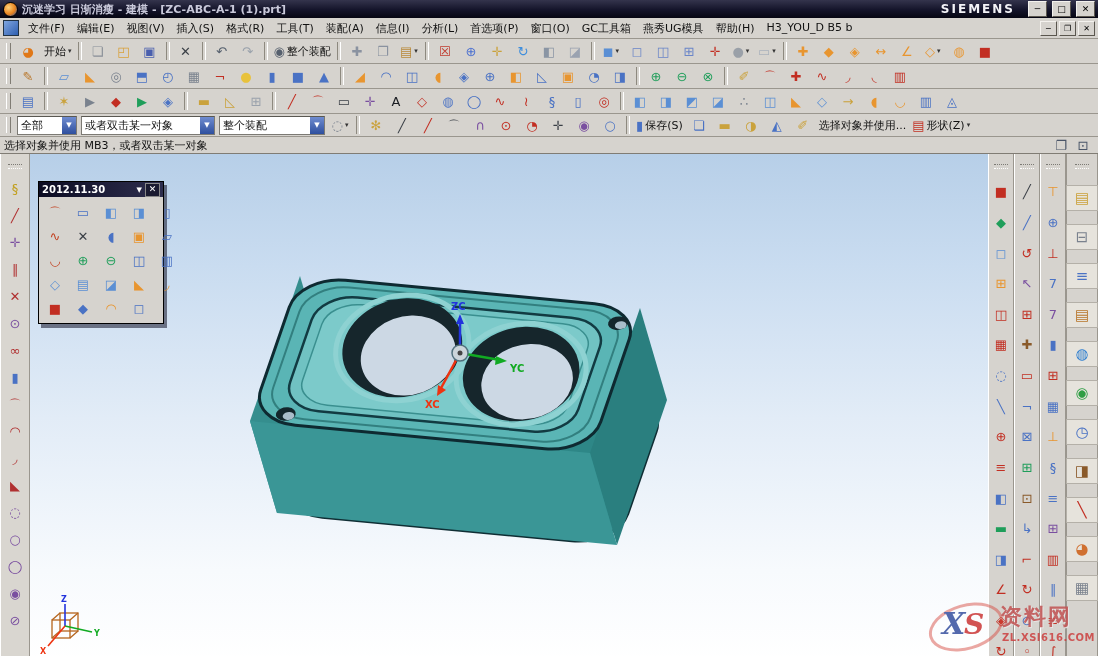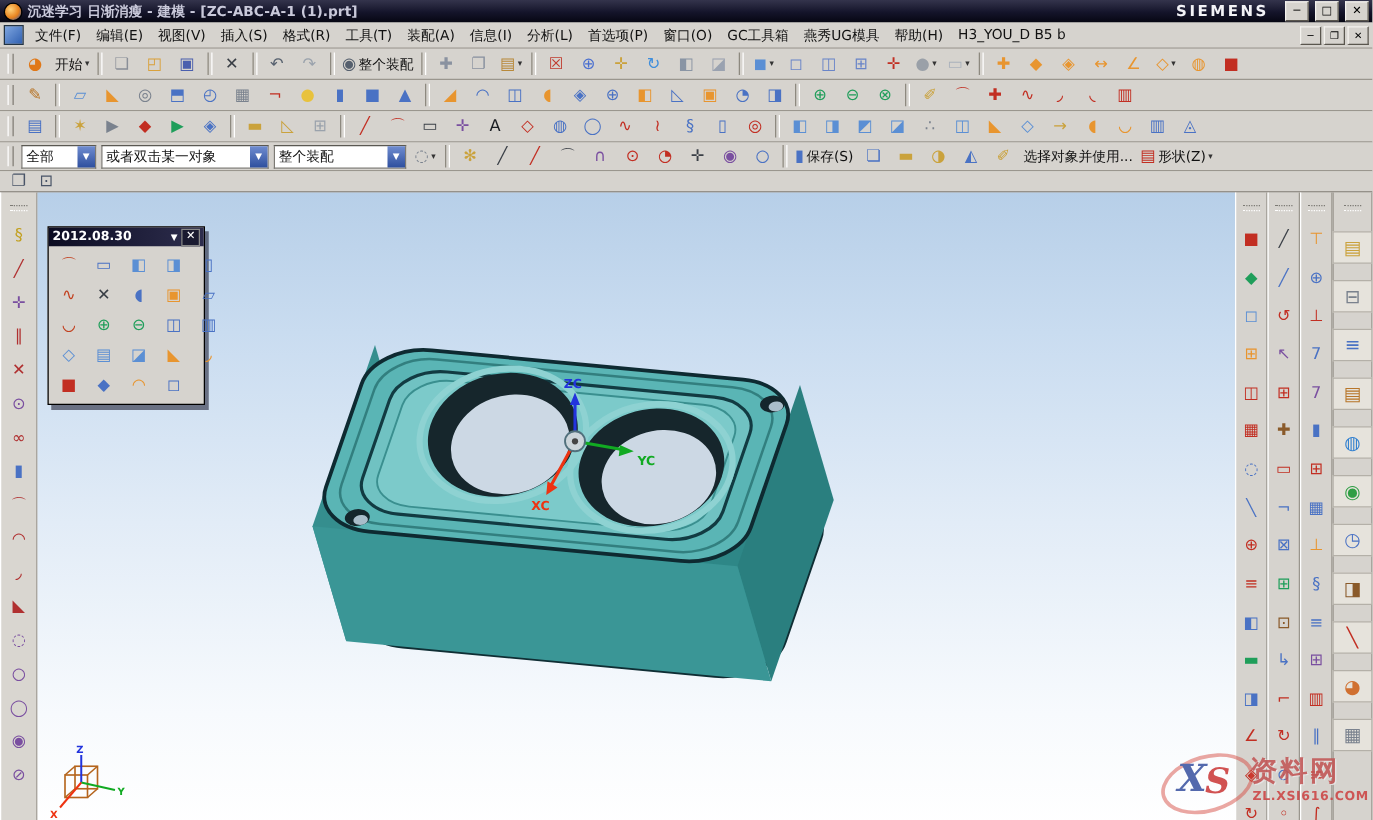--- a/index.html
+++ b/index.html
@@ -539,20 +539,21 @@
       </span>
       <span class="tbi">
         <span class="g" style="color: rgb(194, 46, 34);">▤</span>
         <span class="tl">形状(Z)</span>
         <span class="da">▾</span>
       </span>
     </span>
 </div>
 
 <div class="promptbar">
+  <span class="txt">选择对象并使用 MB3，或者双击某一对象</span>
   <span class="prompt-icons">
       <span class="tbi">
         <span class="g" style="color: rgb(74, 85, 104);">❐</span>
       </span>
       <span class="tbi">
         <span class="g" style="color: rgb(74, 85, 104);">⊡</span>
       </span>
     </span>
 </div>
 
@@ -868,21 +869,21 @@
       <span class="tbi">
         <span class="g" style="color: rgb(208, 112, 48);">◕</span>
       </span>
       <span class="tbi">
         <span class="g" style="color: rgb(122, 130, 142);">▦</span>
       </span>
     </div>
 
   <div class="palette">
     <div class="palette-title">
-      <span class="pt">2012.08.30</span>
+      <span class="pt">2012.11.30</span>
       <span class="pda">▼</span>
       <span class="palette-close">✕</span>
     </div>
     <div class="palette-grid">
         <span class="tbi">
           <span class="g" style="color: rgb(194, 64, 31);">⌒</span>
         </span>
         <span class="tbi">
           <span class="g" style="color: rgb(74, 114, 196);">▭</span>
         </span>

